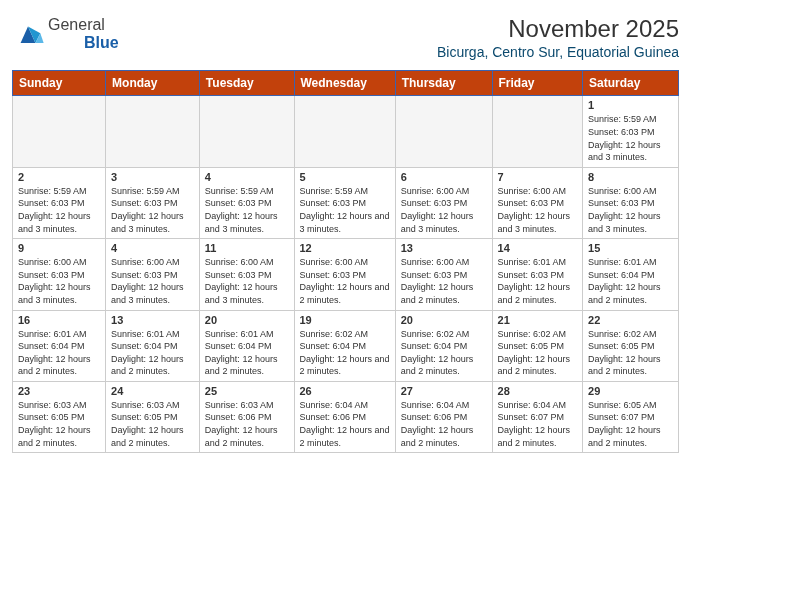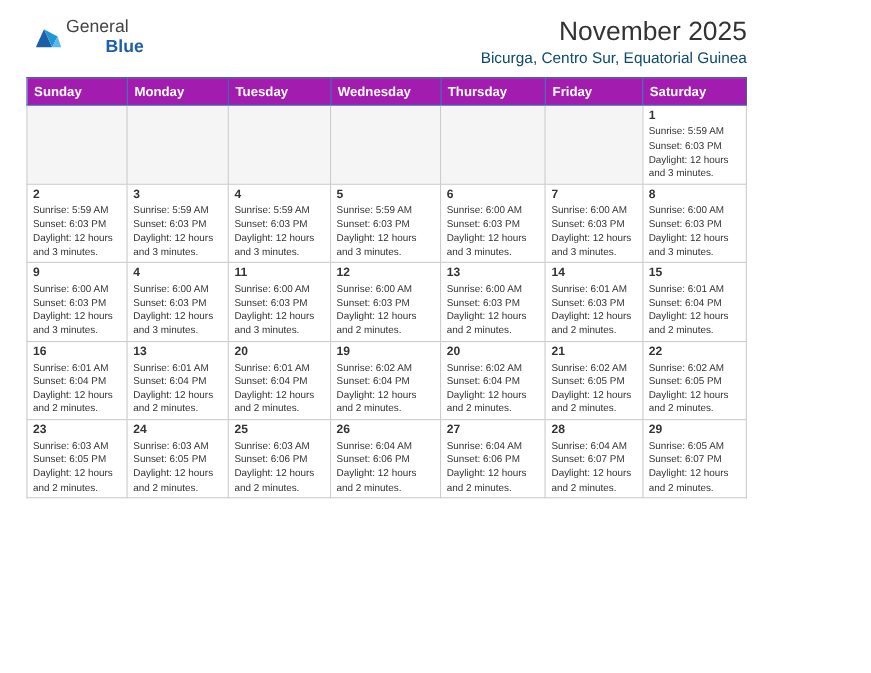--- a/index.html
+++ b/index.html
@@ -6,21 +6,21 @@
     body {
       font-family: Arial, sans-serif;
       background: #fff;
       width: 792px;
       height: 612px;
       overflow: hidden;
     }
     .page {
       width: 699px;
       min-height: 612px;
-      padding: 16px 20px 10px 24px;
+      padding: 16px 20px 10px 12px;
     }
     .header {
       display: flex;
       justify-content: space-between;
       align-items: flex-start;
       margin-bottom: 10px;
     }
     .logo {
       display: flex;
       align-items: center;
@@ -43,21 +43,21 @@
       font-size: 14px;
       color: #0c4a6e;
       margin-top: 2px;
     }
     .calendar {
       width: 100%;
       border-collapse: collapse;
       border: 1px solid #ccc;
     }
     .calendar th {
-      background-color: #a21caf;
+      background-color: #c2410c;
       color: #fff;
       font-size: 12px;
       font-weight: 600;
       padding: 5px 6px;
       text-align: left;
       border: 1px solid #3a62b0;
     }
     .calendar td {
       border: 1px solid #ccc;
       vertical-align: top;

